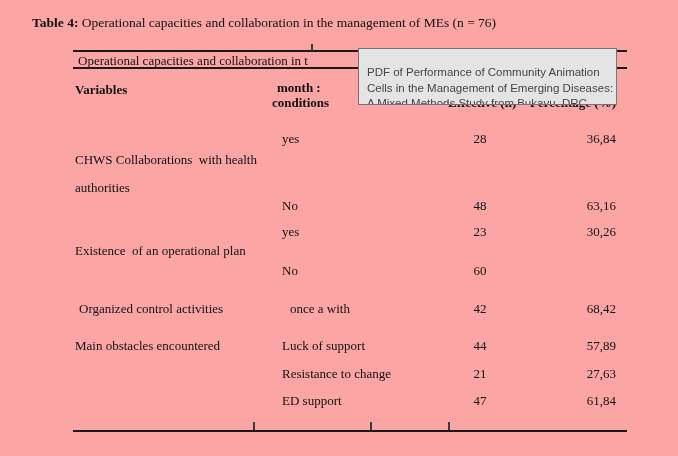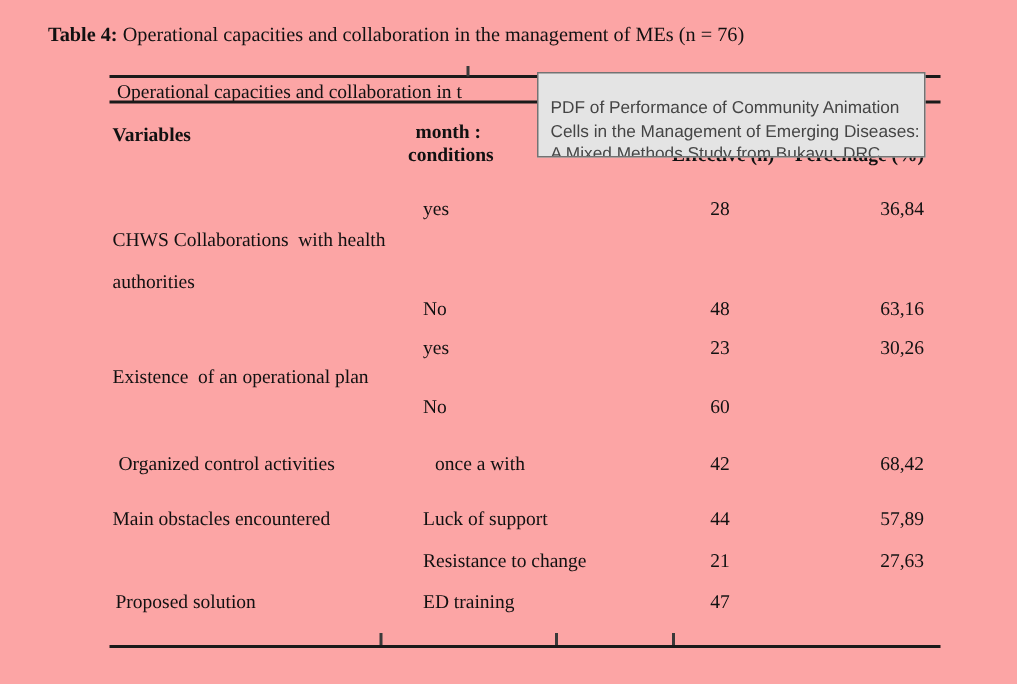--- a/index.html
+++ b/index.html
@@ -93,23 +93,23 @@
     <span class="abs c cell-term">Luck of support</span>
     <span class="abs c n-box">44</span>
     <span class="abs c pct-box">57,89</span>
   </div>
   <div class="abs row-line" style="top:366px;">
     <span class="abs c cell-term">Resistance to change</span>
     <span class="abs c n-box">21</span>
     <span class="abs c pct-box">27,63</span>
   </div>
   <div class="abs row-line" style="top:393px;">
-    <span class="abs c cell-var" style="left:77px;">Proposed solution</span>
-    <span class="abs c cell-term">ED training</span>
+    <span class="abs c cell-term">ED support</span>
     <span class="abs c n-box">47</span>
+    <span class="abs c pct-box">61,84</span>
   </div>
 
   <div class="abs tick" style="left:253px;top:422px;height:8px;"></div>
   <div class="abs tick" style="left:370px;top:422px;height:8px;"></div>
   <div class="abs tick" style="left:448px;top:422px;height:8px;"></div>
   <div class="abs rule" style="top:430px;"></div>
 
   <div class="abs tooltip">
     <div>PDF of Performance of Community Animation</div>
     <div>Cells in the Management of Emerging Diseases:</div>

